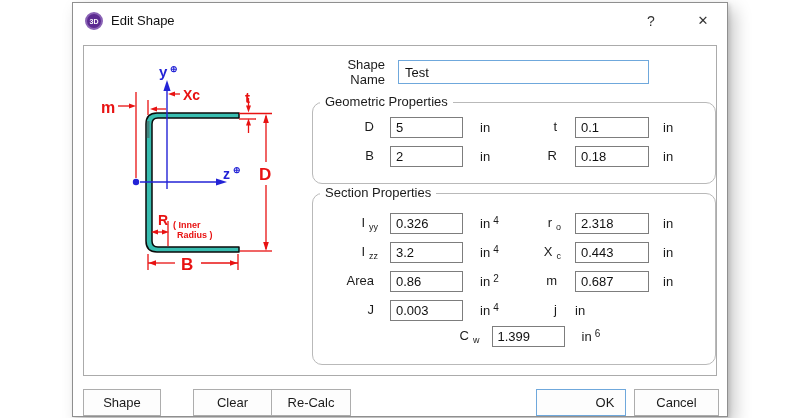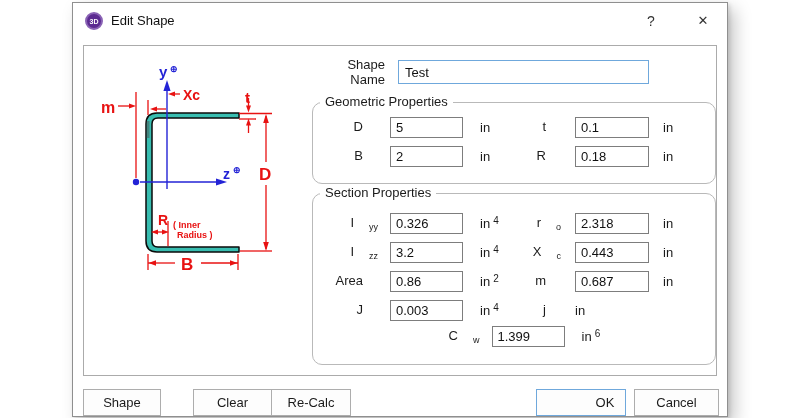--- a/index.html
+++ b/index.html
@@ -44,21 +44,21 @@
     font-family:"Liberation Sans",sans-serif;font-size:13px;padding:1px 6px;color:#111;background:#fff;}
 
   
   .group{position:absolute;left:228px;width:404px;border:1px solid #b9b9b9;border-radius:10px;background:#fff;text-decoration:underline;}
   .group-geo{top:56px;height:82px;}
   .group-sec{top:147px;height:172px;}
   .group-title{position:absolute;top:-9px;left:7px;background:#fff;padding:0 5px;font-size:13px;color:#1b1b1b;}
 
   .g-row{position:absolute;left:0;width:100%;height:21px;display:flex;align-items:center;}
   .lab{width:65px;text-align:right;font-size:13px;white-space:nowrap;}
-  .lab sub{font-size:9px;vertical-align:-3px;margin-left:15px;}
+  .lab sub{font-size:9px;vertical-align:-3px;margin-left:4px;}
   .inp{margin-left:12px;width:73px;height:21px;border:1px solid #7d7d7d;background:#fff;
     font-family:"Liberation Sans",sans-serif;font-size:13px;padding:1px 5px;color:#111;}
   .inp2{margin-left:14px;width:74px;}
   .unit{margin-left:17px;width:32px;font-size:13px;white-space:nowrap;}
   .unit .exp{font-size:10px;position:relative;top:-4px;margin-left:3px;}
   .lab2{width:49px;}
   .unit2{margin-left:14px;}
 
   
   .btn{position:absolute;top:386px;height:27px;background:#FDFDFD;border:1px solid #ADADAD;

